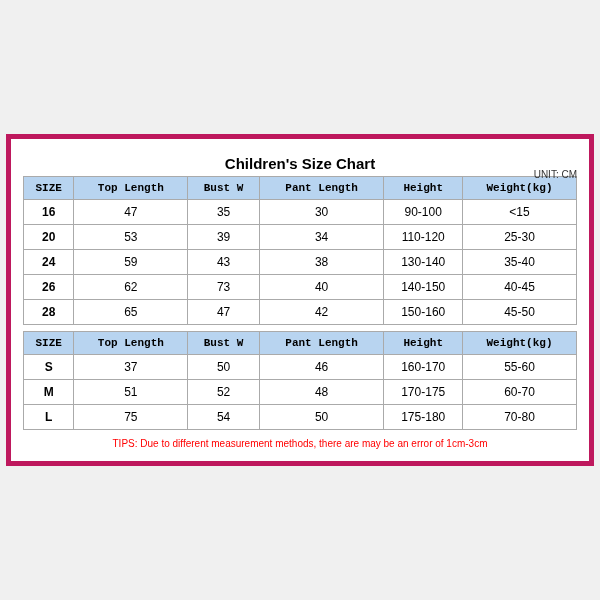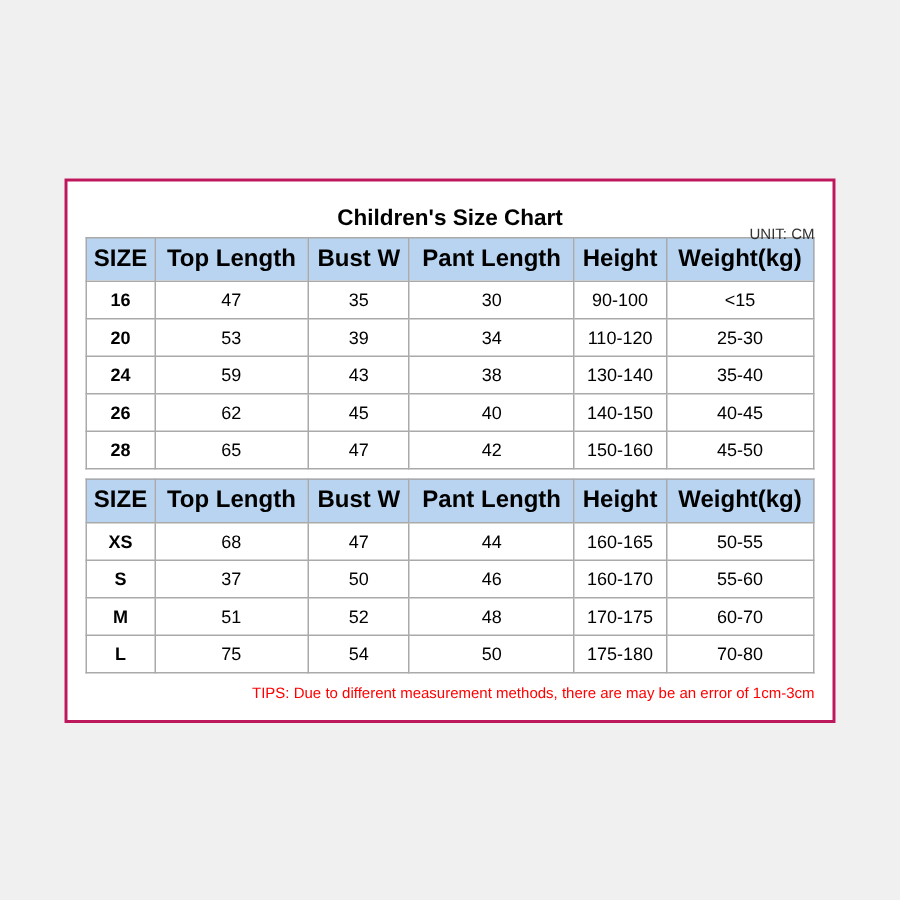--- a/index.html
+++ b/index.html
@@ -7,22 +7,22 @@
       font-family: Arial, sans-serif;
       background: #f0f0f0;
       display: flex;
       justify-content: center;
       align-items: center;
       width: 600px;
       height: 600px;
     }
     .chart-container {
       background: #fff;
-      border: 2px solid #be185d;
-      width: 514px;
+      border: 5px solid #be185d;
+      width: 588px;
       padding: 10px 12px 10px 12px;
     }
     .section-title {
       text-align: center;
       font-size: 15px;
       font-weight: bold;
       padding: 6px 0 4px 0;
       position: relative;
     }
     .unit-label {
@@ -39,33 +39,34 @@
       font-size: 12px;
     }
     th, td {
       border: 1px solid #aaa;
       text-align: center;
       padding: 5px 2px;
     }
     thead th {
       background-color: #b8d4f0;
       font-weight: bold;
-      font-size: 16px;
+      font-size: 11px;
+      font-family: Liberation Mono, monospace;
     }
     tbody tr:nth-child(even) {
       background-color: #fff;
     }
     tbody tr:nth-child(odd) {
       background-color: #fff;
     }
     tbody td:first-child {
       font-weight: bold;
     }
     .tips {
-      text-align: right;
+      text-align: center;
       font-size: 10px;
       color: red;
       margin-top: 6px;
       padding: 2px 0;
     }
     .section-divider {
       height: 6px;
     }
   </style>
 </head>
@@ -110,21 +111,21 @@
           <td>24</td>
           <td>59</td>
           <td>43</td>
           <td>38</td>
           <td>130-140</td>
           <td>35-40</td>
         </tr>
         <tr>
           <td>26</td>
           <td>62</td>
-          <td>45</td>
+          <td>73</td>
           <td>40</td>
           <td>140-150</td>
           <td>40-45</td>
         </tr>
         <tr>
           <td>28</td>
           <td>65</td>
           <td>47</td>
           <td>42</td>
           <td>150-160</td>
@@ -141,28 +142,20 @@
       <tr>
         <th>SIZE</th>
         <th>Top Length</th>
         <th>Bust W</th>
         <th>Pant Length</th>
         <th>Height</th>
         <th>Weight(kg)</th>
       </tr>
     </thead>
     <tbody id="adults-tbody">
-    <tr>
-          <td>XS</td>
-          <td>68</td>
-          <td>47</td>
-          <td>44</td>
-          <td>160-165</td>
-          <td>50-55</td>
-        </tr>
         <tr>
           <td>S</td>
           <td>37</td>
           <td>50</td>
           <td>46</td>
           <td>160-170</td>
           <td>55-60</td>
         </tr>
         <tr>
           <td>M</td>

